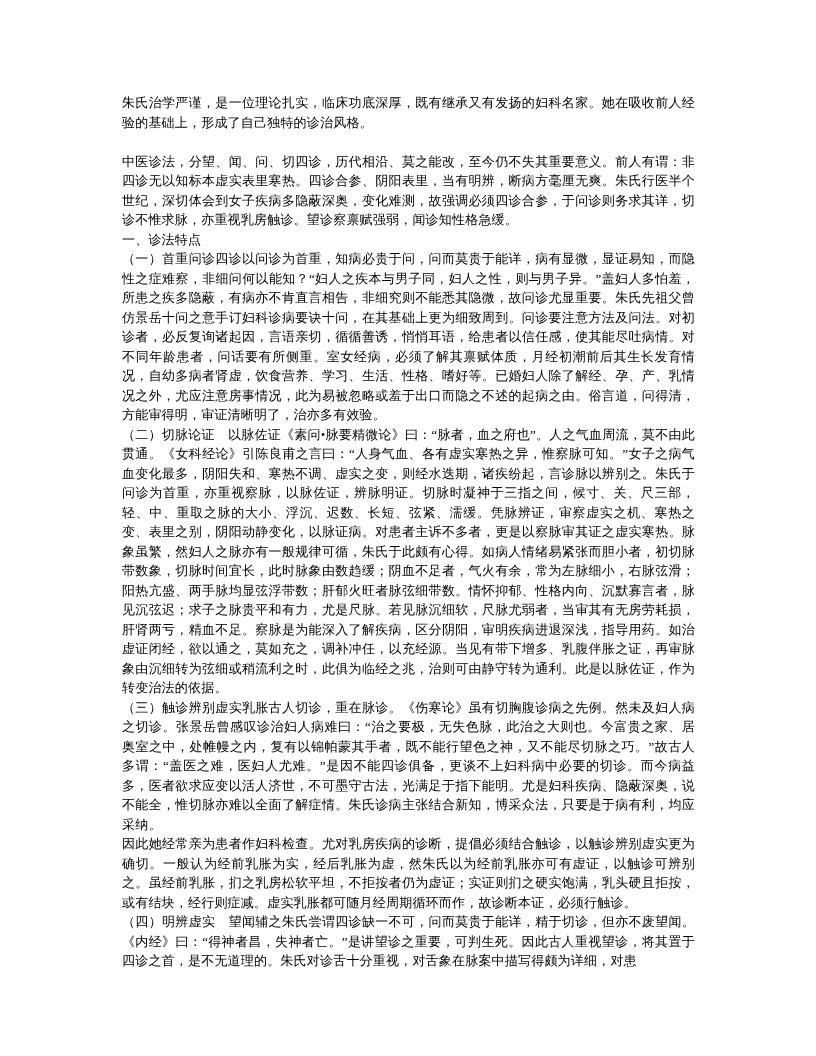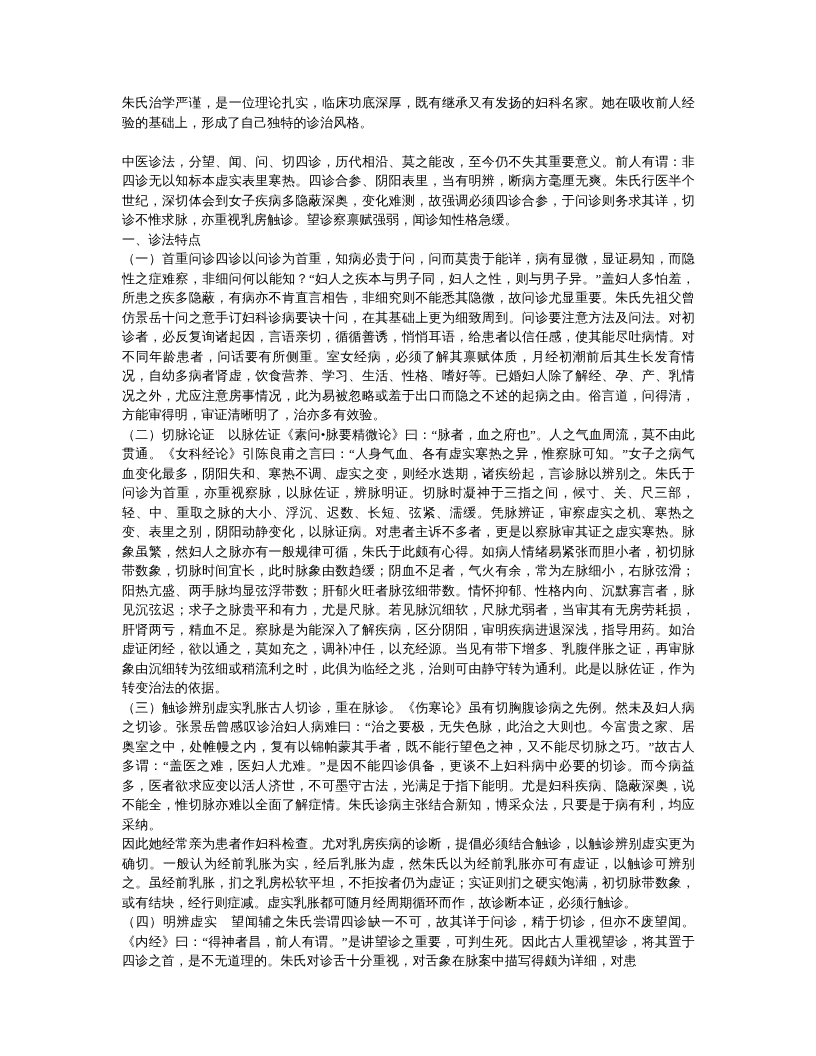--- a/index.html
+++ b/index.html
@@ -37,15 +37,15 @@
 <body>
 
 <div class="page">
   <p class="para">朱氏治学严谨，是一位理论扎实，临床功底深厚，既有继承又有发扬的妇科名家。她在吸收前人经验的基础上，形成了自己独特的诊治风格。</p>
   <div class="blank-line"></div>
   <p class="para">中医诊法，分望、闻、问、切四诊，历代相沿、莫之能改，至今仍不失其重要意义。前人有谓：非四诊无以知标本虚实表里寒热。四诊合参、阴阳表里，当有明辨，断病方毫厘无爽。朱氏行医半个世纪，深切体会到女子疾病多隐蔽深奥，变化难测，故强调必须四诊合参，于问诊则务求其详，切诊不惟求脉，亦重视乳房触诊。望诊察禀赋强弱，闻诊知性格急缓。</p>
   <p class="para heading">一、诊法特点</p>
   <p class="para">（一）首重问诊四诊以问诊为首重，知病必贵于问，问而莫贵于能详，病有显微，显证易知，而隐性之症难察，非细问何以能知？“妇人之疾本与男子同，妇人之性，则与男子异。”盖妇人多怕羞，所患之疾多隐蔽，有病亦不肯直言相告，非细究则不能悉其隐微，故问诊尤显重要。朱氏先祖父曾仿景岳十问之意手订妇科诊病要诀十问，在其基础上更为细致周到。问诊要注意方法及问法。对初诊者，必反复询诸起因，言语亲切，循循善诱，悄悄耳语，给患者以信任感，使其能尽吐病情。对不同年龄患者，问话要有所侧重。室女经病，必须了解其禀赋体质，月经初潮前后其生长发育情况，自幼多病者肾虚，饮食营养、学习、生活、性格、嗜好等。已婚妇人除了解经、孕、产、乳情况之外，尤应注意房事情况，此为易被忽略或羞于出口而隐之不述的起病之由。俗言道，问得清，方能审得明，审证清晰明了，治亦多有效验。</p>
   <p class="para">（二）切脉论证　以脉佐证《素问•脉要精微论》曰：“脉者，血之府也”。人之气血周流，莫不由此贯通。《女科经论》引陈良甫之言曰：“人身气血、各有虚实寒热之异，惟察脉可知。”女子之病气血变化最多，阴阳失和、寒热不调、虚实之变，则经水迭期，诸疾纷起，言诊脉以辨别之。朱氏于问诊为首重，亦重视察脉，以脉佐证，辨脉明证。切脉时凝神于三指之间，候寸、关、尺三部，轻、中、重取之脉的大小、浮沉、迟数、长短、弦紧、濡缓。凭脉辨证，审察虚实之机、寒热之变、表里之别，阴阳动静变化，以脉证病。对患者主诉不多者，更是以察脉审其证之虚实寒热。脉象虽繁，然妇人之脉亦有一般规律可循，朱氏于此颇有心得。如病人情绪易紧张而胆小者，初切脉带数象，切脉时间宜长，此时脉象由数趋缓；阴血不足者，气火有余，常为左脉细小，右脉弦滑；阳热亢盛、两手脉均显弦浮带数；肝郁火旺者脉弦细带数。情怀抑郁、性格内向、沉默寡言者，脉见沉弦迟；求子之脉贵平和有力，尤是尺脉。若见脉沉细软，尺脉尤弱者，当审其有无房劳耗损，肝肾两亏，精血不足。察脉是为能深入了解疾病，区分阴阳，审明疾病进退深浅，指导用药。如治虚证闭经，欲以通之，莫如充之，调补冲任，以充经源。当见有带下增多、乳腹伴胀之证，再审脉象由沉细转为弦细或稍流利之时，此俱为临经之兆，治则可由静守转为通利。此是以脉佐证，作为转变治法的依据。</p>
   <p class="para">（三）触诊辨别虚实乳胀古人切诊，重在脉诊。《伤寒论》虽有切胸腹诊病之先例。然未及妇人病之切诊。张景岳曾感叹诊治妇人病难曰：“治之要极，无失色脉，此治之大则也。今富贵之家、居奥室之中，处帷幔之内，复有以锦帕蒙其手者，既不能行望色之神，又不能尽切脉之巧。”故古人多谓：“盖医之难，医妇人尤难。”是因不能四诊俱备，更谈不上妇科病中必要的切诊。而今病益多，医者欲求应变以活人济世，不可墨守古法，光满足于指下能明。尤是妇科疾病、隐蔽深奥，说不能全，惟切脉亦难以全面了解症情。朱氏诊病主张结合新知，博采众法，只要是于病有利，均应采纳。</p>
-  <p class="para">因此她经常亲为患者作妇科检查。尤对乳房疾病的诊断，提倡必须结合触诊，以触诊辨别虚实更为确切。一般认为经前乳胀为实，经后乳胀为虚，然朱氏以为经前乳胀亦可有虚证，以触诊可辨别之。虽经前乳胀，扪之乳房松软平坦，不拒按者仍为虚证；实证则扪之硬实饱满，初切脉带数象，或有结块，经行则症减。虚实乳胀都可随月经周期循环而作，故诊断本证，必须行触诊。</p>
-  <p class="para">（四）明辨虚实　望闻辅之朱氏尝谓四诊缺一不可，故其详于问诊，精于切诊，但亦不废望闻。《内经》曰：“得神者昌，前人有谓。”是讲望诊之重要，可判生死。因此古人重视望诊，将其置于四诊之首，是不无道理的。朱氏对诊舌十分重视，对舌象在脉案中描写得颇为详细，对患</p>
+  <p class="para">因此她经常亲为患者作妇科检查。尤对乳房疾病的诊断，提倡必须结合触诊，以触诊辨别虚实更为确切。一般认为经前乳胀为实，经后乳胀为虚，然朱氏以为经前乳胀亦可有虚证，以触诊可辨别之。虽经前乳胀，扪之乳房松软平坦，不拒按者仍为虚证；实证则扪之硬实饱满，乳头硬且拒按，或有结块，经行则症减。虚实乳胀都可随月经周期循环而作，故诊断本证，必须行触诊。</p>
+  <p class="para">（四）明辨虚实　望闻辅之朱氏尝谓四诊缺一不可，问而莫贵于能详，精于切诊，但亦不废望闻。《内经》曰：“得神者昌，失神者亡。”是讲望诊之重要，可判生死。因此古人重视望诊，将其置于四诊之首，是不无道理的。朱氏对诊舌十分重视，对舌象在脉案中描写得颇为详细，对患</p>
 </div>
 
 </body></html>

